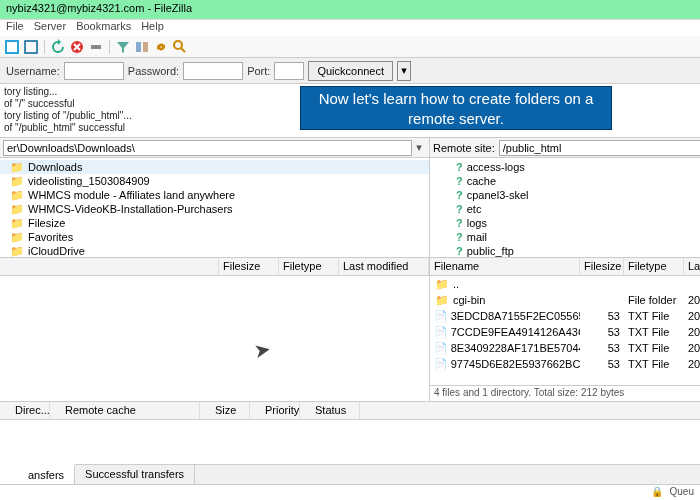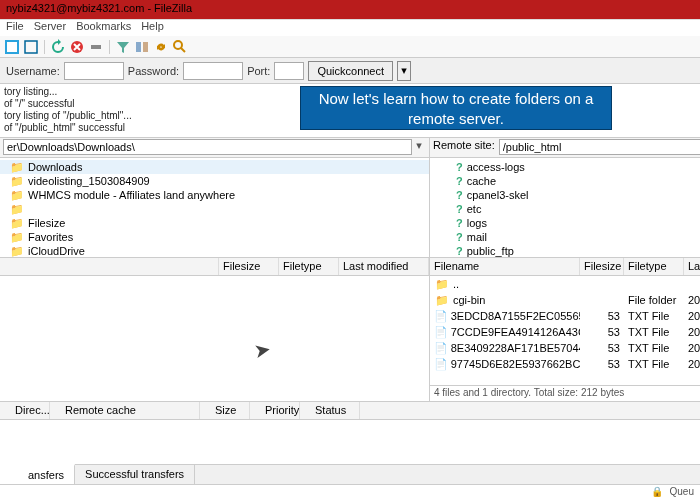--- a/index.html
+++ b/index.html
@@ -1,33 +1,33 @@
 <!DOCTYPE html>
 <html><head>
 <meta charset="utf-8">
 <style>
   * { box-sizing: border-box; margin: 0; padding: 0; }
   body { font-family: "Segoe UI", Tahoma, sans-serif; font-size: 11px; background: #fff; color: #000; width: 700px; height: 500px; overflow: hidden; position: relative; }
-  .titlebar { height: 20px; padding: 2px 6px; font-size: 11px; background: #b91c1c; border-bottom: 1px solid #ddd; }
+  .titlebar { height: 20px; padding: 2px 6px; font-size: 11px; background: #86efac; border-bottom: 1px solid #ddd; }
   .menubar { height: 16px; padding: 0 6px; font-size: 11px; display: flex; gap: 10px; color: #444; }
   .menubar span { cursor: default; }
   .toolbar { height: 22px; padding: 2px 4px; display: flex; gap: 3px; align-items: center; border-bottom: 1px solid #ccc; background: #f8f8f8; }
   .tb-icon { width: 16px; height: 16px; display: inline-flex; align-items: center; justify-content: center; font-size: 12px; }
   .tb-sep { width: 1px; height: 14px; background: #ccc; margin: 0 2px; }
   .quickbar { height: 26px; padding: 3px 6px; display: flex; align-items: center; gap: 4px; background: #f0f0f0; border-bottom: 1px solid #ccc; font-size: 11px; }
   .quickbar label { color: #333; }
   .quickbar input { height: 18px; border: 1px solid #aaa; padding: 0 3px; font-size: 11px; }
   .quickbar button { height: 20px; padding: 0 8px; font-size: 11px; border: 1px solid #888; background: #eee; }
   .quickbar .drop { width: 14px; padding: 0; }
   .log { height: 54px; padding: 2px 4px; font-size: 10px; line-height: 12px; color: #222; border-bottom: 1px solid #ccc; overflow: hidden; }
   .panes { display: flex; height: 264px; border-bottom: 1px solid #ccc; }
   .pane-left, .pane-right { display: flex; flex-direction: column; }
   .pane-left { flex: 0 0 430px; border-right: 1px solid #ccc; }
   .pane-right { flex: 1; }
-  .pathbar { height: 20px; display: flex; align-items: flex-start; padding: 1px 3px; border-bottom: 1px solid #ccc; background: #f4f4f4; font-size: 11px; }
+  .pathbar { height: 20px; display: flex; align-items: center; padding: 1px 3px; border-bottom: 1px solid #ccc; background: #f4f4f4; font-size: 11px; }
   .pathbar input { flex: 1; height: 16px; border: 1px solid #aaa; padding: 0 3px; font-size: 11px; }
   .pathbar .caret { width: 14px; text-align: center; color: #555; }
   .tree { flex: 0 0 100px; overflow: auto; border-bottom: 1px solid #ccc; padding: 2px 0; font-size: 11px; line-height: 14px; }
   .tree-row { display: flex; align-items: center; height: 14px; padding-left: 10px; gap: 4px; white-space: nowrap; }
   .tree-row .ficon { width: 14px; text-align: center; }
   .tree-row.sel { background: #e6f2fb; }
   .tree .q { color: #3a7; font-weight: bold; }
   .listhdr { display: flex; height: 18px; border-bottom: 1px solid #ccc; background: #f4f4f4; font-size: 11px; }
   .listhdr div { padding: 2px 4px; border-right: 1px solid #ddd; white-space: nowrap; overflow: hidden; }
   .filelist { flex: 1; overflow: auto; font-size: 11px; }
@@ -149,20 +149,21 @@
         <div class="tree-row">
           <span class="ficon">📁</span>
           <span>videolisting_1503084909</span>
         </div>
         <div class="tree-row">
           <span class="ficon">📁</span>
           <span>WHMCS module - Affiliates land anywhere</span>
         </div>
         <div class="tree-row">
           <span class="ficon">📁</span>
+          <span>WHMCS-VideoKB-Installation-Purchasers</span>
         </div>
         <div class="tree-row">
           <span class="ficon">📁</span>
           <span>Filesize</span>
         </div>
         <div class="tree-row">
           <span class="ficon">📁</span>
           <span>Favorites</span>
         </div>
         <div class="tree-row">

